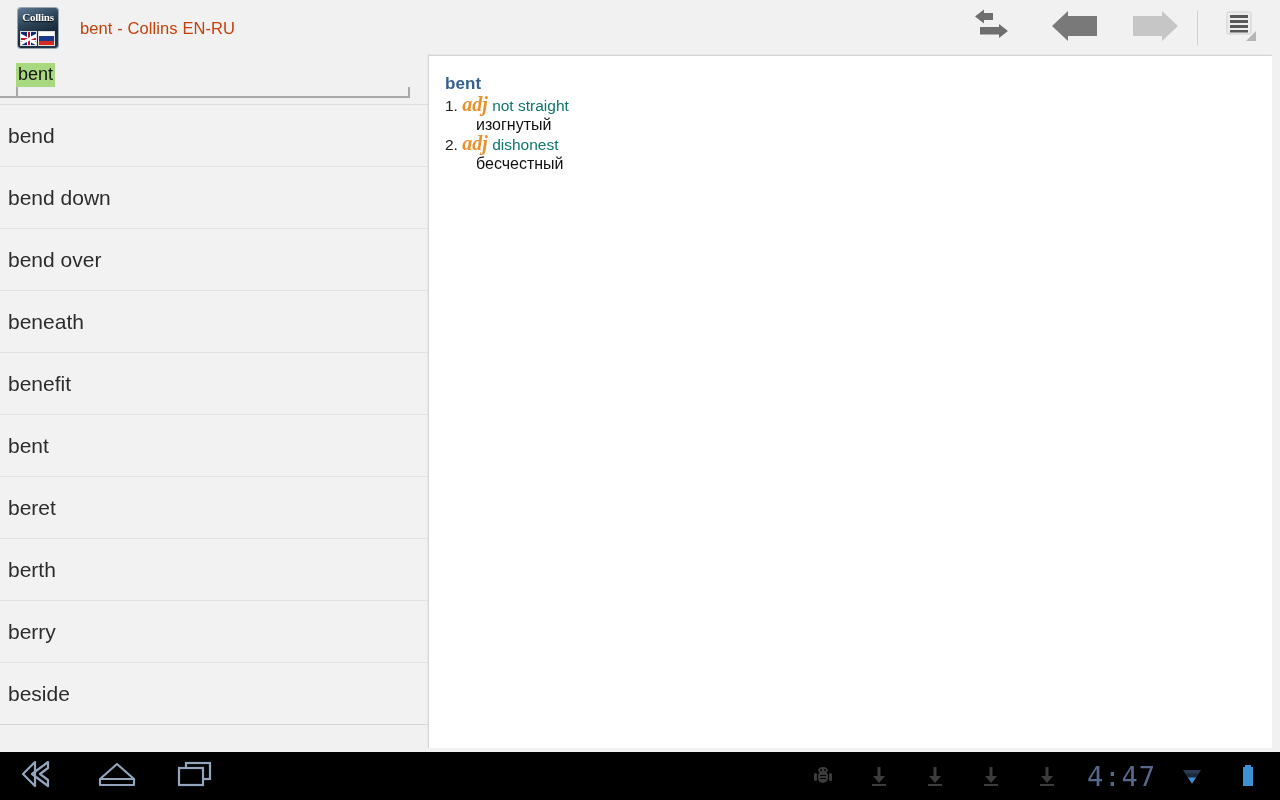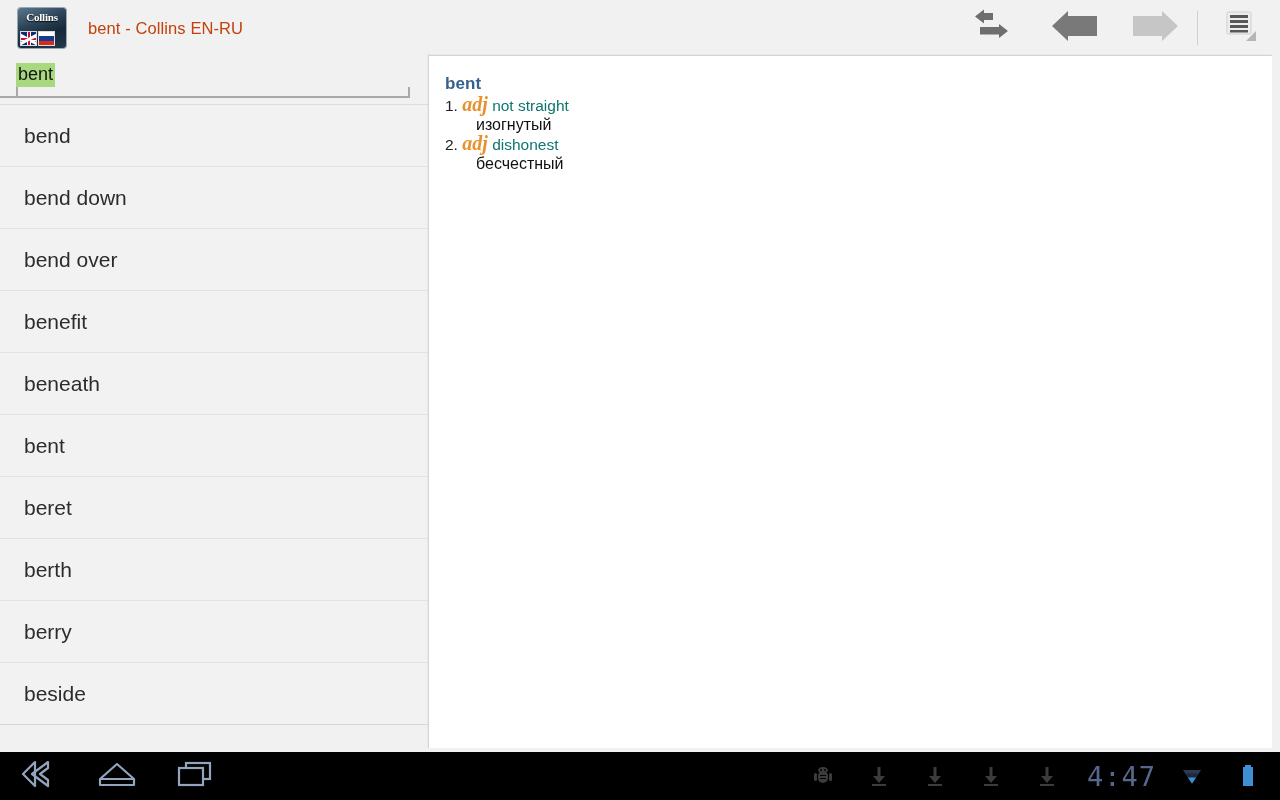--- a/index.html
+++ b/index.html
@@ -16,21 +16,21 @@
     background:#f1f1f1;
   }
 
   
   #actionbar {
     position:absolute; left:0; top:0; width:1280px; height:56px;
     background:#f1f1f1;
     display:flex; align-items:center;
   }
   #app-icon {
-    width:48px; height:40px; margin-left:18px;
+    width:40px; height:40px; margin-left:18px;
     border-radius:3px; position:relative; overflow:hidden;
     background:linear-gradient(160deg,#5b7790 0%,#2c4356 38%,#16293a 65%,#23394c 100%);
     box-shadow:0 0 0 1px #9aa6b0;
     flex:0 0 auto;
   }
   #app-icon .collins-word {
     position:absolute; left:0; right:0; top:3px;
     text-align:center; color:#fff;
     font-family:"Liberation Serif", serif;
     font-weight:bold; font-size:11px; letter-spacing:-0.2px;
@@ -102,21 +102,21 @@
   }
   #search-underline-cap-r {
     position:absolute; right:0; bottom:0; width:2px; height:9px; background:#a8a8a8;
   }
   #word-list {
     position:absolute; left:0; top:48px; right:0; bottom:0;
     overflow:hidden;
   }
   .word-item {
     height:63px; display:flex; align-items:center;
-    padding-left:24px;
+    padding-left:8px;
     font-size:21px; color:#2c2c2c;
     background:#f2f2f2;
     border-top:1px solid #e3e3e3;
     border-bottom:1px solid #d8d8d8;
     margin-bottom:-1px;
   }
   .word-item:first-child { border-top:1px solid #dcdcdc; }
 
   
   #def-card {
@@ -255,24 +255,24 @@
       <div class="word-item">
           <span>bend</span>
         </div>
       <div class="word-item">
           <span>bend down</span>
         </div>
       <div class="word-item">
           <span>bend over</span>
         </div>
       <div class="word-item">
+          <span>beneath</span>
+        </div>
+      <div class="word-item">
           <span>benefit</span>
-        </div>
-      <div class="word-item">
-          <span>beneath</span>
         </div>
       <div class="word-item">
           <span>bent</span>
         </div>
       <div class="word-item">
           <span>beret</span>
         </div>
       <div class="word-item">
           <span>berth</span>
         </div>

